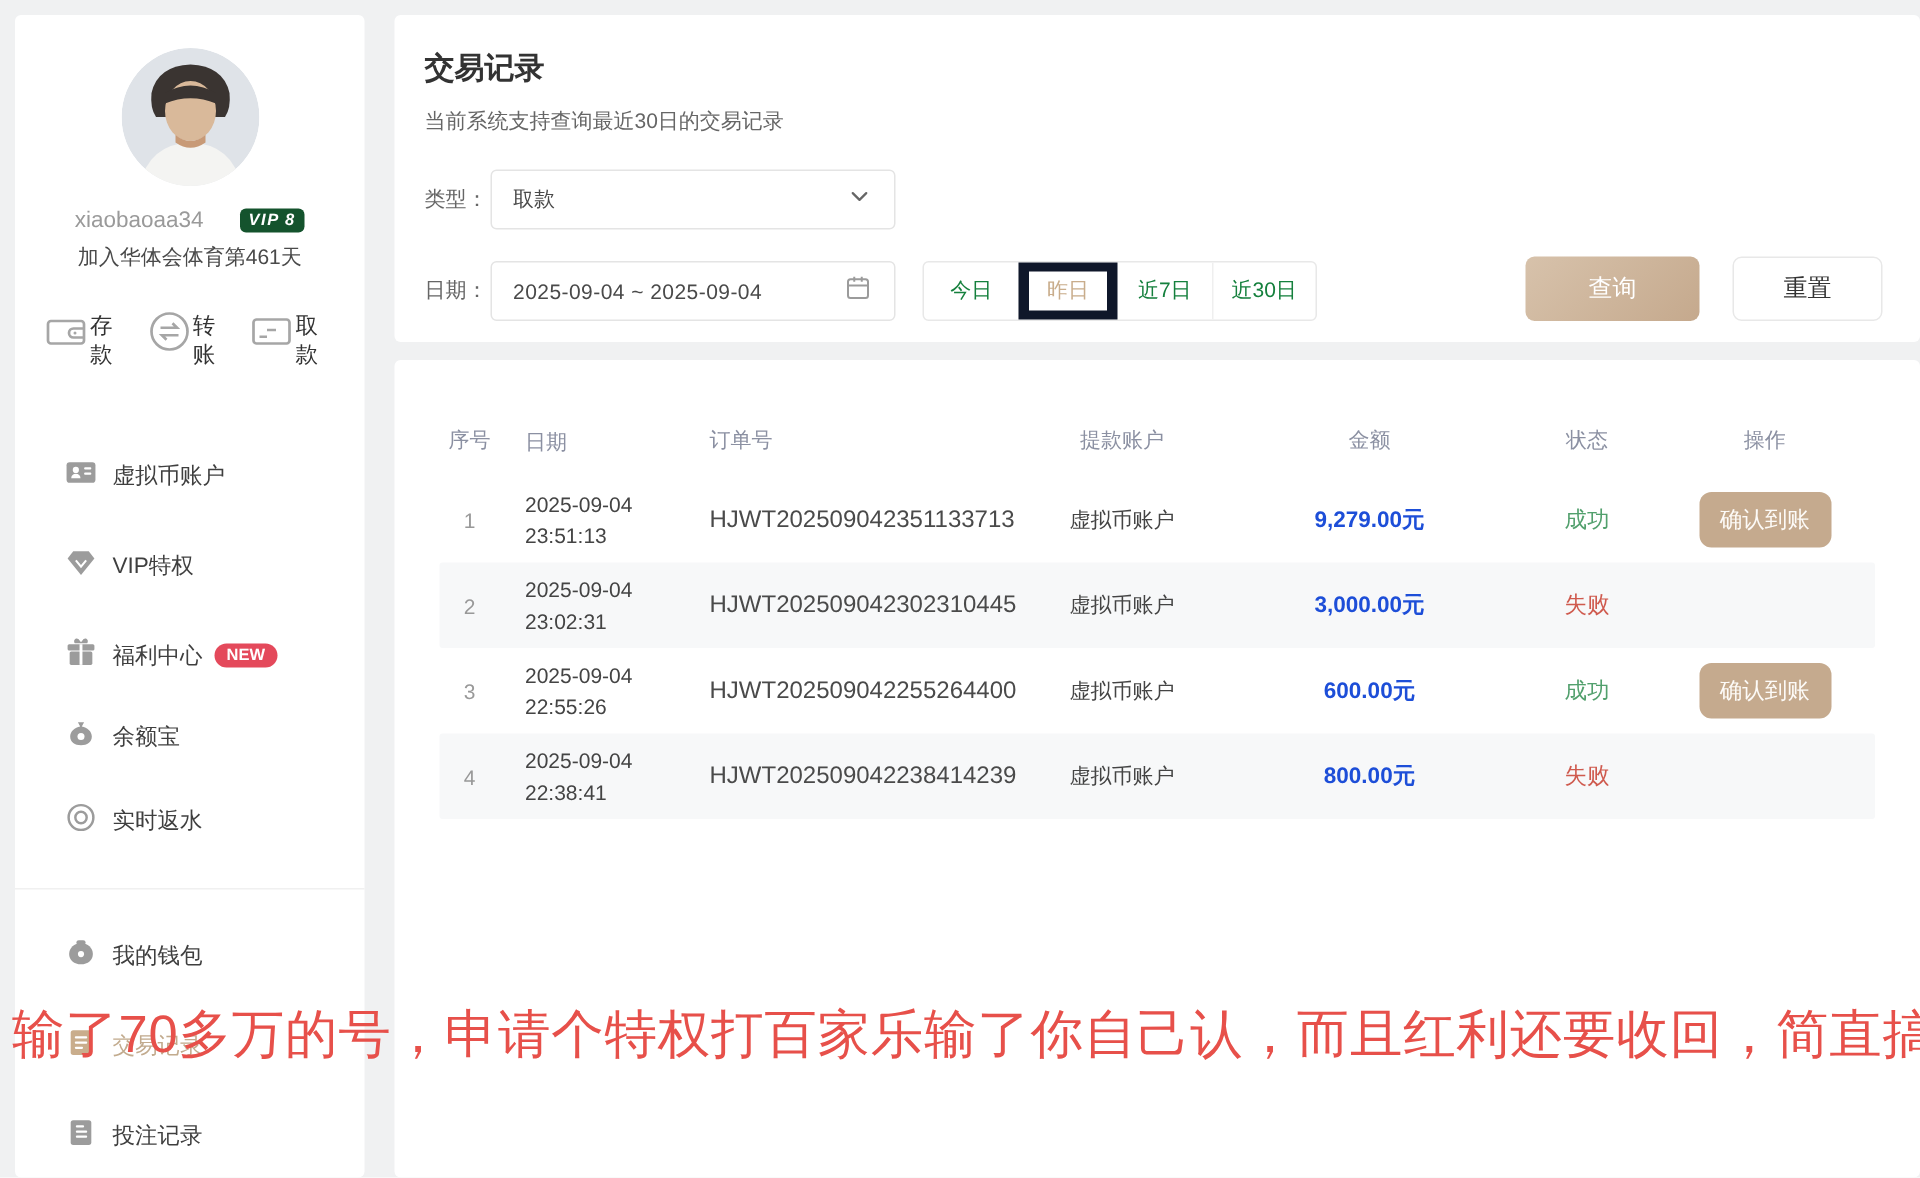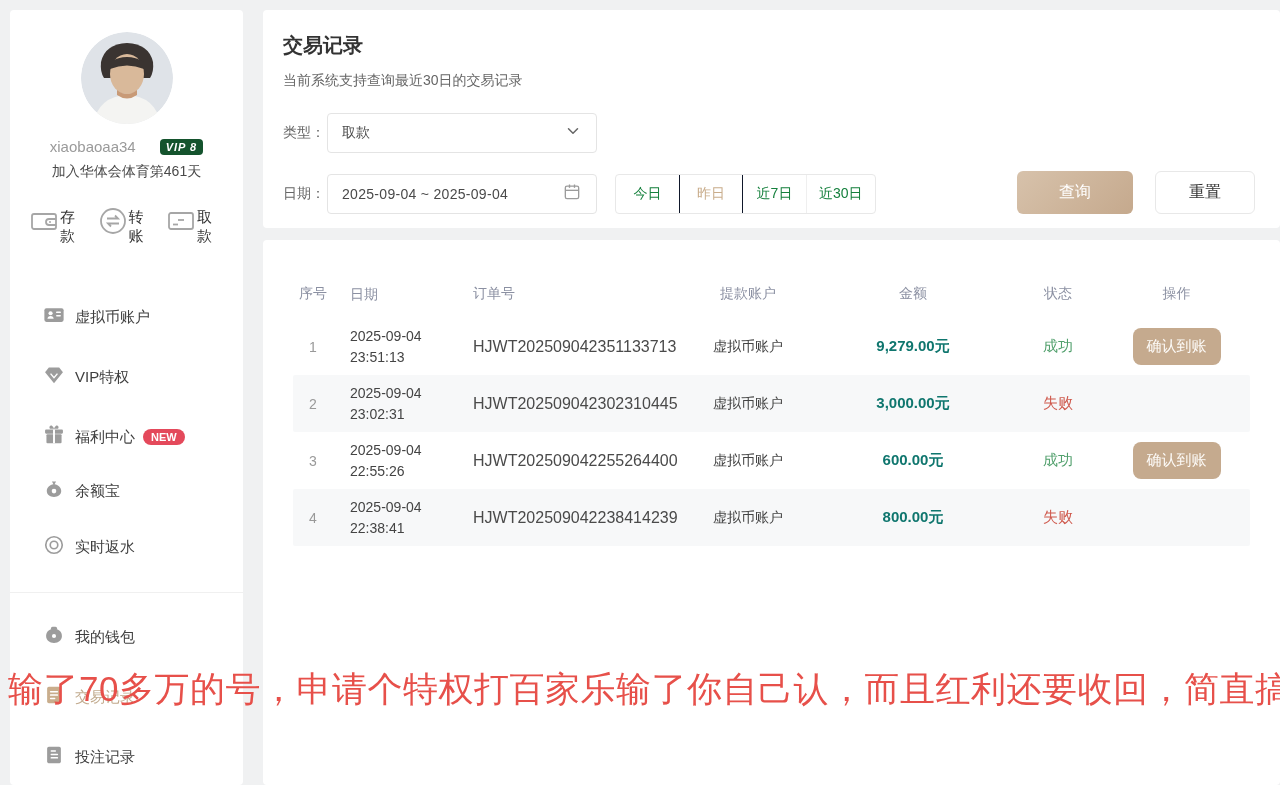--- a/index.html
+++ b/index.html
@@ -42,39 +42,39 @@
   .select-box, .date-box {
     width:270px; height:40px; border:1px solid #e4e4e4; border-radius:4px; background:#fff;
     display:flex; align-items:center; padding:0 14px; cursor:pointer;
   }
   .select-value { flex:1; font-size:14px; color:#4a4a4a; }
   .date-value { flex:1; font-size:14px; color:#4a4a4a; letter-spacing:.3px; }
   .quick-group { margin-left:18px; height:40px; display:flex; border:1px solid #e8e8e8; border-radius:4px; background:#fff; overflow:hidden; }
   .quick-btn { min-width:64px; padding:0 12px; display:flex; align-items:center; justify-content:center;
     font-size:14px; color:#15803d; border-right:1px solid #efefef; cursor:pointer; }
   .quick-btn:last-child { border-right:none; }
-  .quick-btn.selected { color:#c9ad8c; border:1px solid #0f172a; margin:-1px 0 -1px -1px; background:#fff; }
+  .quick-btn.selected { color:#c9ad8c; border:7px solid #0f172a; margin:-1px 0 -1px -1px; background:#fff; }
   .query-btn { position:absolute; left:754px; top:161px; width:116px; height:43px; border:none; border-radius:6px;
     background:linear-gradient(135deg,#d7c2ab,#c5a98d); color:#fff; font-size:16px; cursor:pointer; font-family:inherit; }
   .reset-btn { position:absolute; left:892px; top:161px; width:100px; height:43px; border:1px solid #e8e8e8; border-radius:6px;
     background:#fff; color:#333; font-size:16px; cursor:pointer; font-family:inherit; }
 
   
   .table-card { left:263px; top:240px; right:0; bottom:0; }
   .tbl { position:absolute; left:30px; right:30px; top:30px; }
   .tbl-row { display:grid; grid-template-columns:40px 135px 215px 130px 200px 90px 1fr; align-items:center; }
   .tbl-head { height:48px; }
   .tbl-head > div { font-size:14px; color:#8b90a2; font-weight:normal; }
   .tbl-body-row { height:57px; font-size:14px; color:#444; }
   .tbl-body-row.alt { background:#f7f8f9; border-radius:2px; }
   .c-center { text-align:center; }
   .c-date { padding-left:17px; line-height:1.45; }
   .c-order { padding-left:5px; font-size:16px; color:#4a4a4a; }
   .c-no { text-align:center; color:#999; }
-  .c-amount { text-align:center; font-weight:bold; color:#0f766e; font-size:15px; }
+  .c-amount { text-align:center; font-weight:bold; color:#1d4ed8; font-size:15px; }
   .c-status { text-align:center; font-size:15px; }
   .status-success { color:#52a06d; }
   .status-fail { color:#cf5a4e; }
   .c-action { display:flex; justify-content:center; }
   .confirm-btn { background:#c5aa8e; color:#fdfbf8; border:none; border-radius:8px; padding:9px 14px;
     font-size:15px; cursor:pointer; font-family:inherit; }
 
   
   .red-overlay { position:absolute; left:8px; top:666px; z-index:50; font-size:35px; font-weight:500;
     color:#e7504a; white-space:nowrap; letter-spacing:0.5px; pointer-events:none; }

